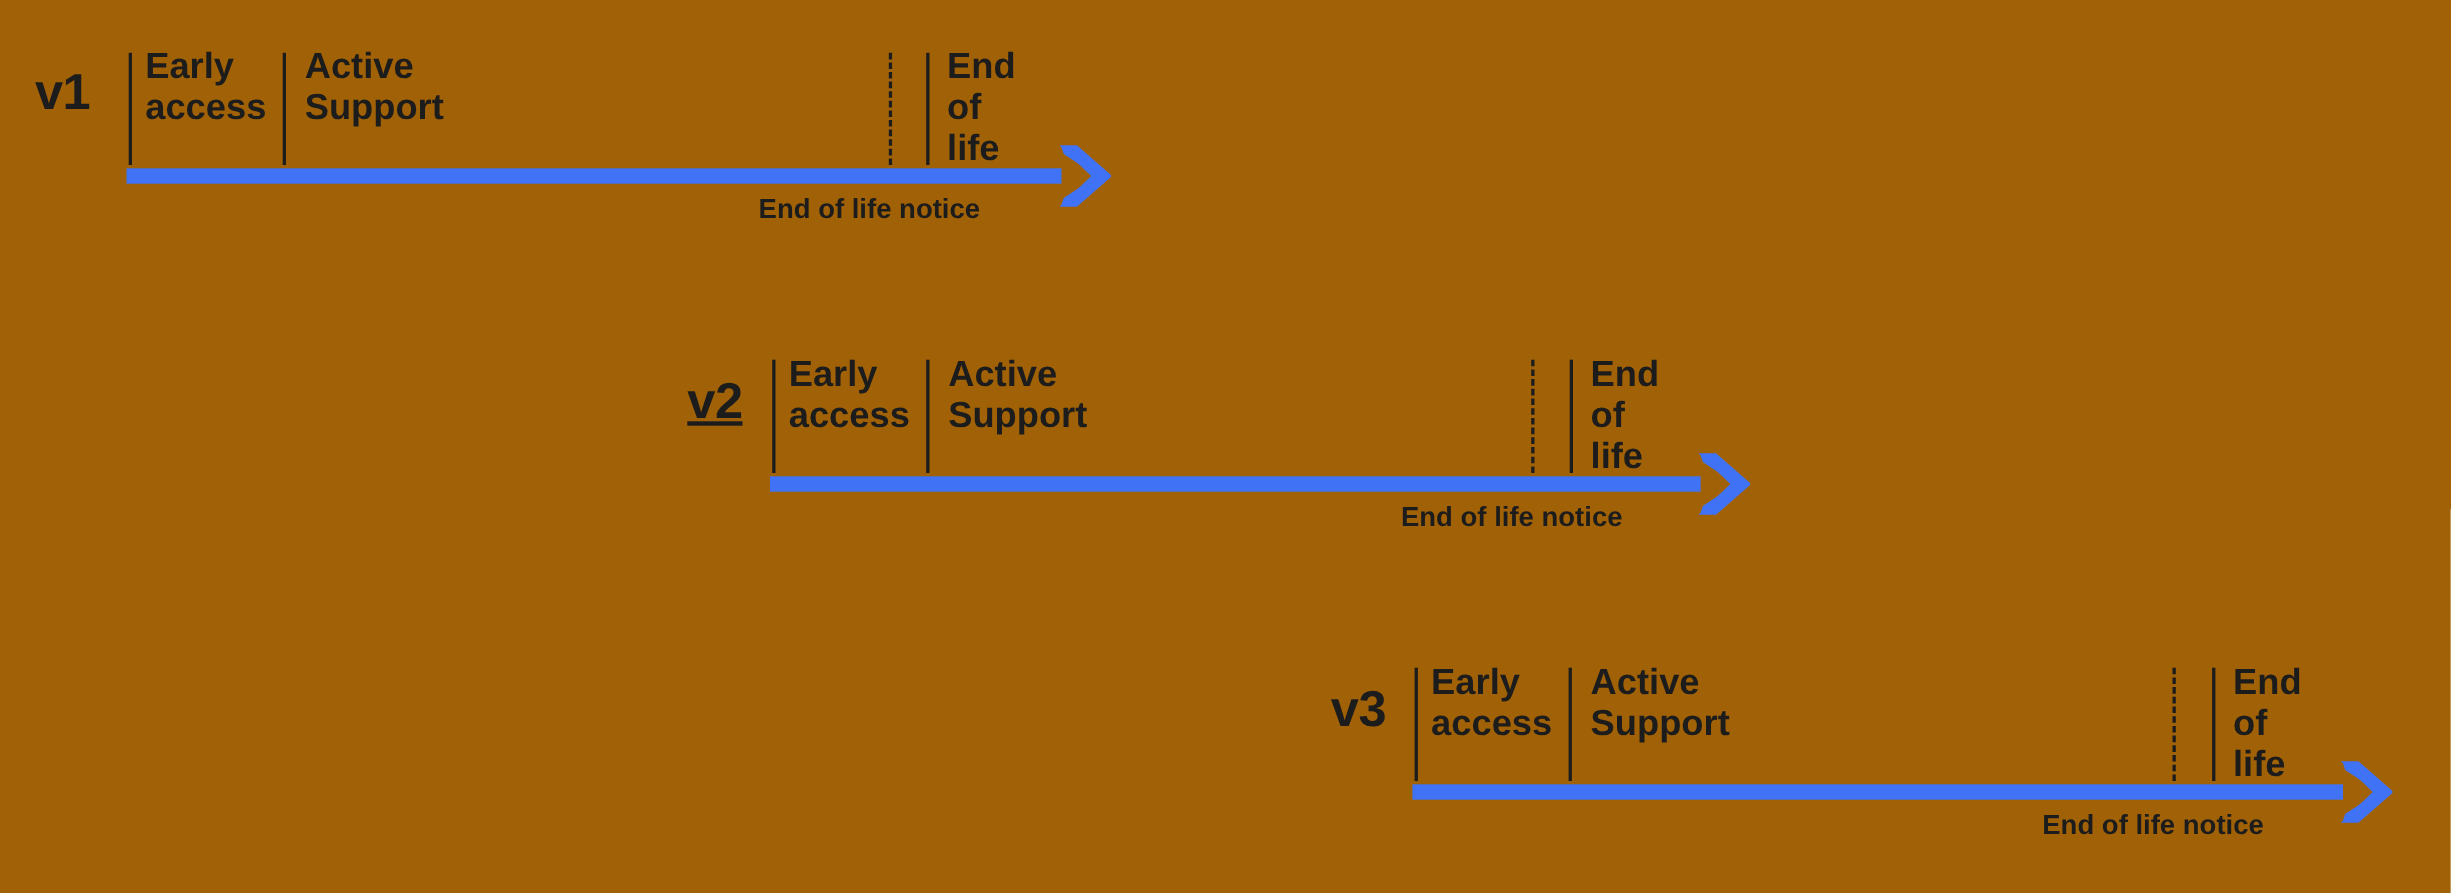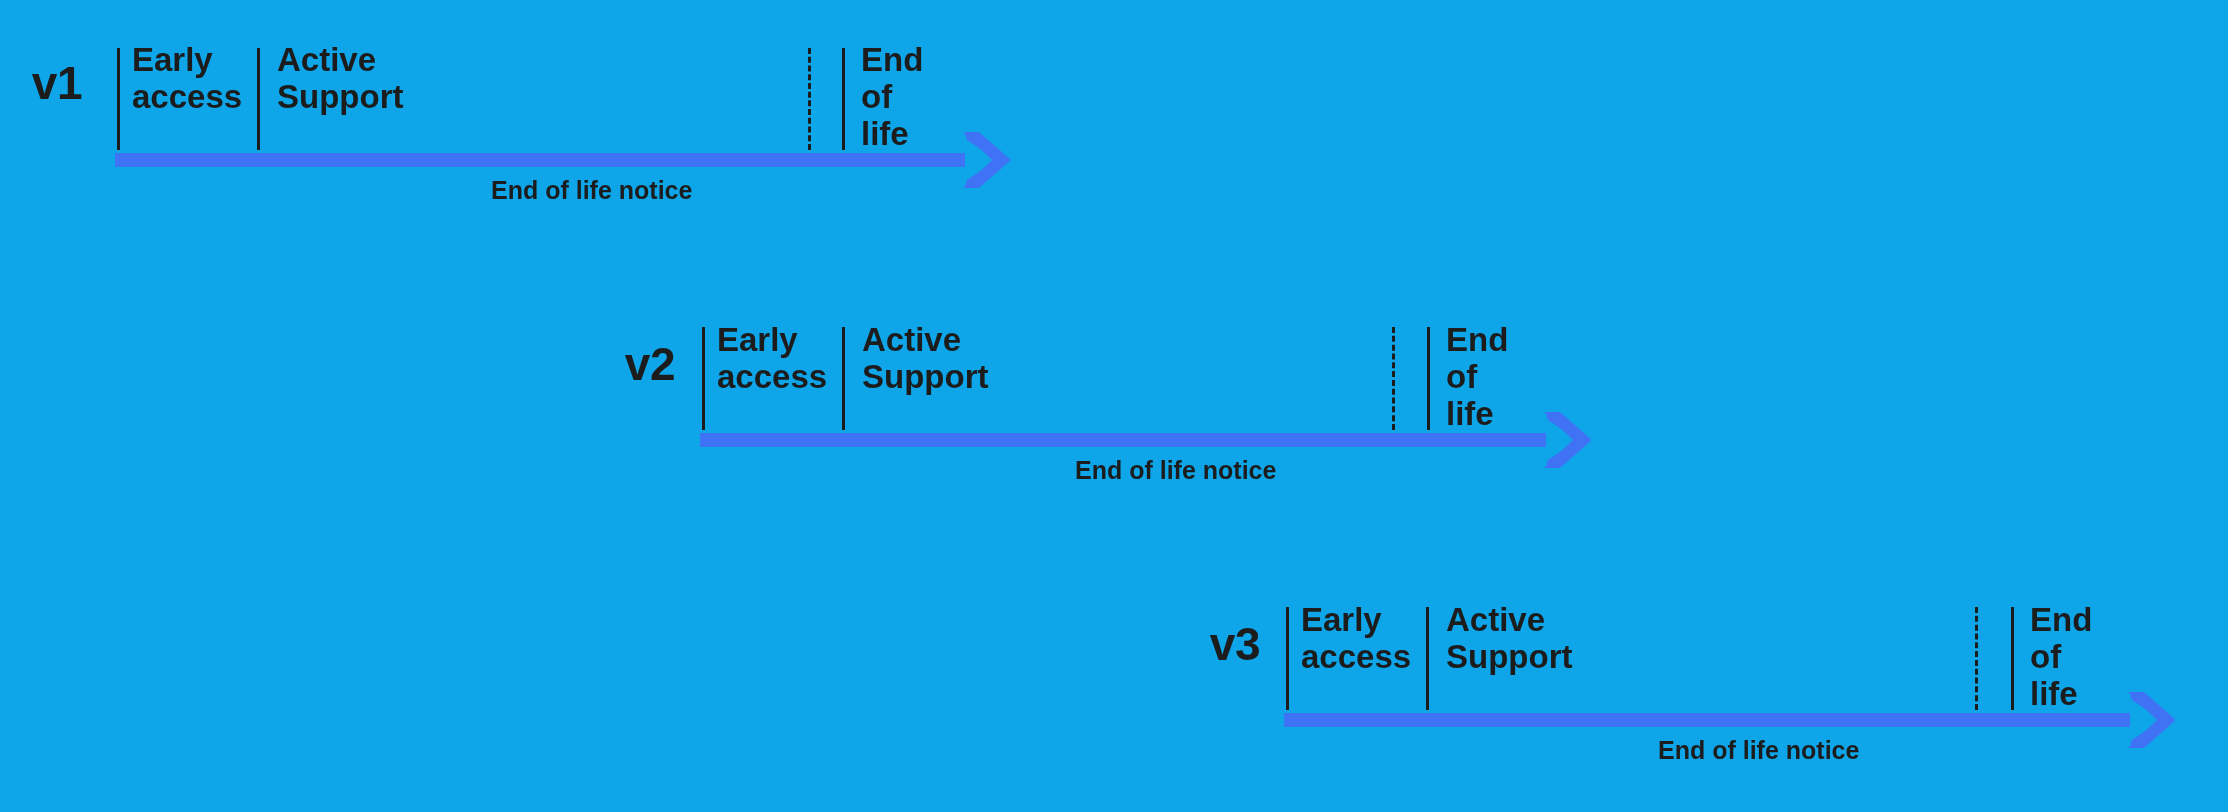--- a/index.html
+++ b/index.html
@@ -8,21 +8,21 @@
     background: #ffffff;
   }
   body {
     font-family: "Liberation Sans", sans-serif;
     -webkit-font-smoothing: antialiased;
   }
   #stage {
     position: relative;
     width: 2228px;
     height: 812px;
-    background: #0ea5e9;
+    background: #a16207;
     overflow: hidden;
   }
   .lifecycle-row {
     position: absolute;
     left: 0;
     top: 0;
   }
   
   .version-label {
     position: absolute;
@@ -55,21 +55,21 @@
     white-space: pre-line;
   }
   
   .notice-label {
     position: absolute;
     font-size: 25px;
     font-weight: 700;
     color: #1c1c1c;
     line-height: 1;
     white-space: nowrap;
-    text-align: left;
+    text-align: right;
   }
   
   .track {
     position: absolute;
     height: 14px;
   }
   .track-bar {
     position: absolute;
     left: 0;
     top: 0;
@@ -99,21 +99,21 @@
       <div class="track" style="left: 115px; top: 153px; width: 902px;">
         <div class="track-bar" style="width: 850px; background: rgb(63, 114, 245);"></div>
         <div class="track-arrow" style="left: 844px;"><svg width="52" height="60" viewBox="0 0 52 60" xmlns="http://www.w3.org/2000/svg">
             <path d="M6 4 L8 10 L38 30 L8 50 L6 56 L18 56 L50 31 L50 29 L18 4 Z" fill="#3F72F5"></path>
             <path d="M4 2 L20 2 L51 29.2 L51 30.8 L20 58 L4 58 L33 30 Z" fill="#3F72F5"></path>
           </svg></div>
       </div>
       <div class="notice-label" style="left: 491px; top: 178px; width: 400px;">End of life notice</div>
     </div>
     <div class="lifecycle-row">
-      <div class="version-label" style="left: 605px; top: 341px; width: 70px;">v2</div>
+      <div class="version-label" style="left: 605px; top: 341px; width: 70px; text-decoration: underline;">v2</div>
       <div class="divider" style="left: 702px; top: 327px; height: 103px;"></div>
       <div class="divider" style="left: 842px; top: 327px; height: 103px;"></div>
       <div class="divider dashed" style="left: 1392px; top: 327px; height: 103px;"></div>
       <div class="divider" style="left: 1427px; top: 327px; height: 103px;"></div>
       <div class="phase-label" style="left: 717px; top: 322px;">Early
 access</div>
       <div class="phase-label" style="left: 862px; top: 322px;">Active Support</div>
       <div class="phase-label" style="left: 1446px; top: 322px;">End of life</div>
       <div class="track" style="left: 700px; top: 433px; width: 898px;">
         <div class="track-bar" style="width: 846px; background: rgb(63, 114, 245);"></div>

